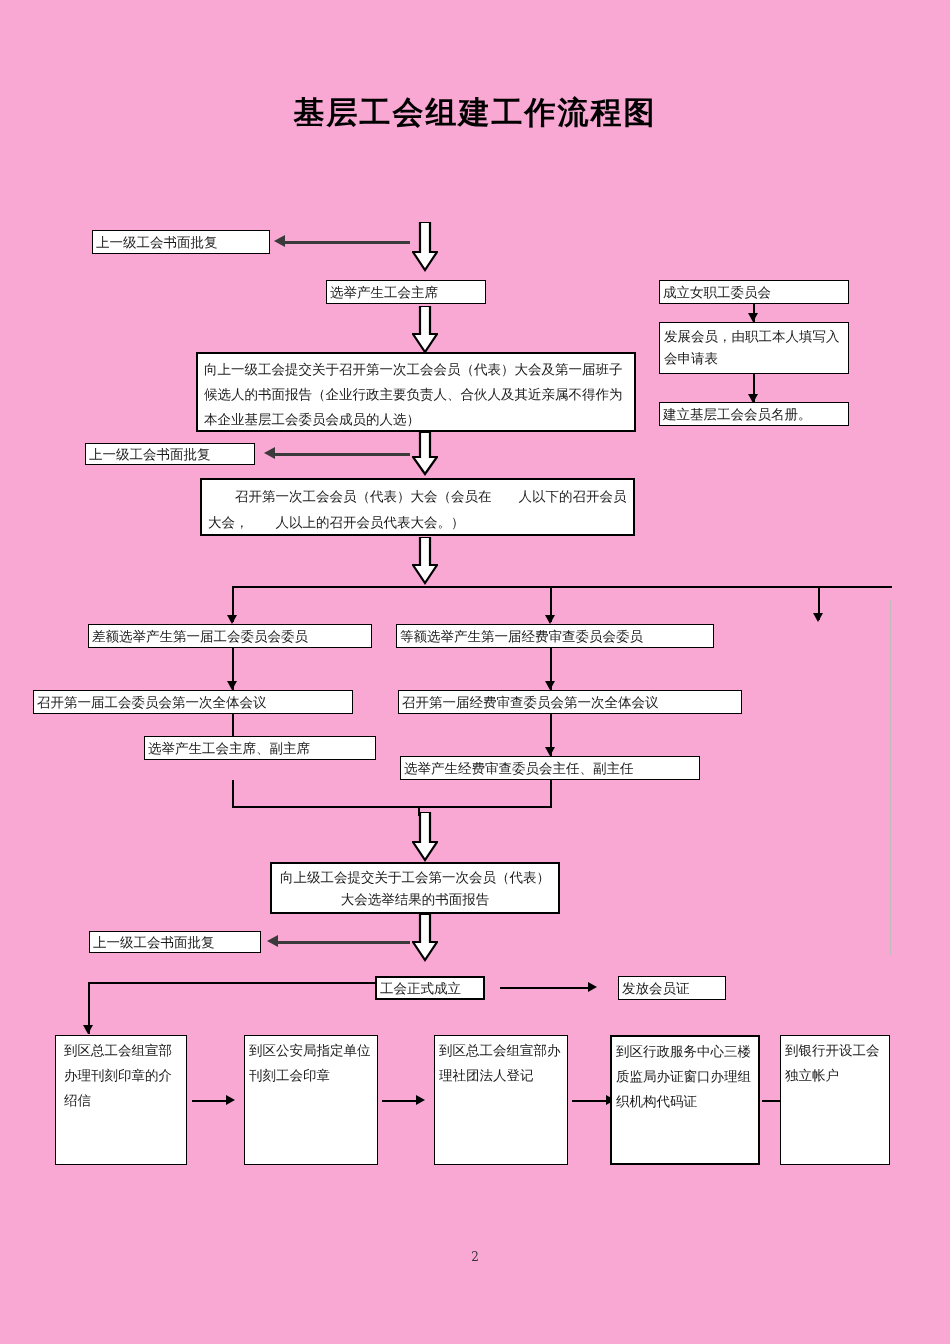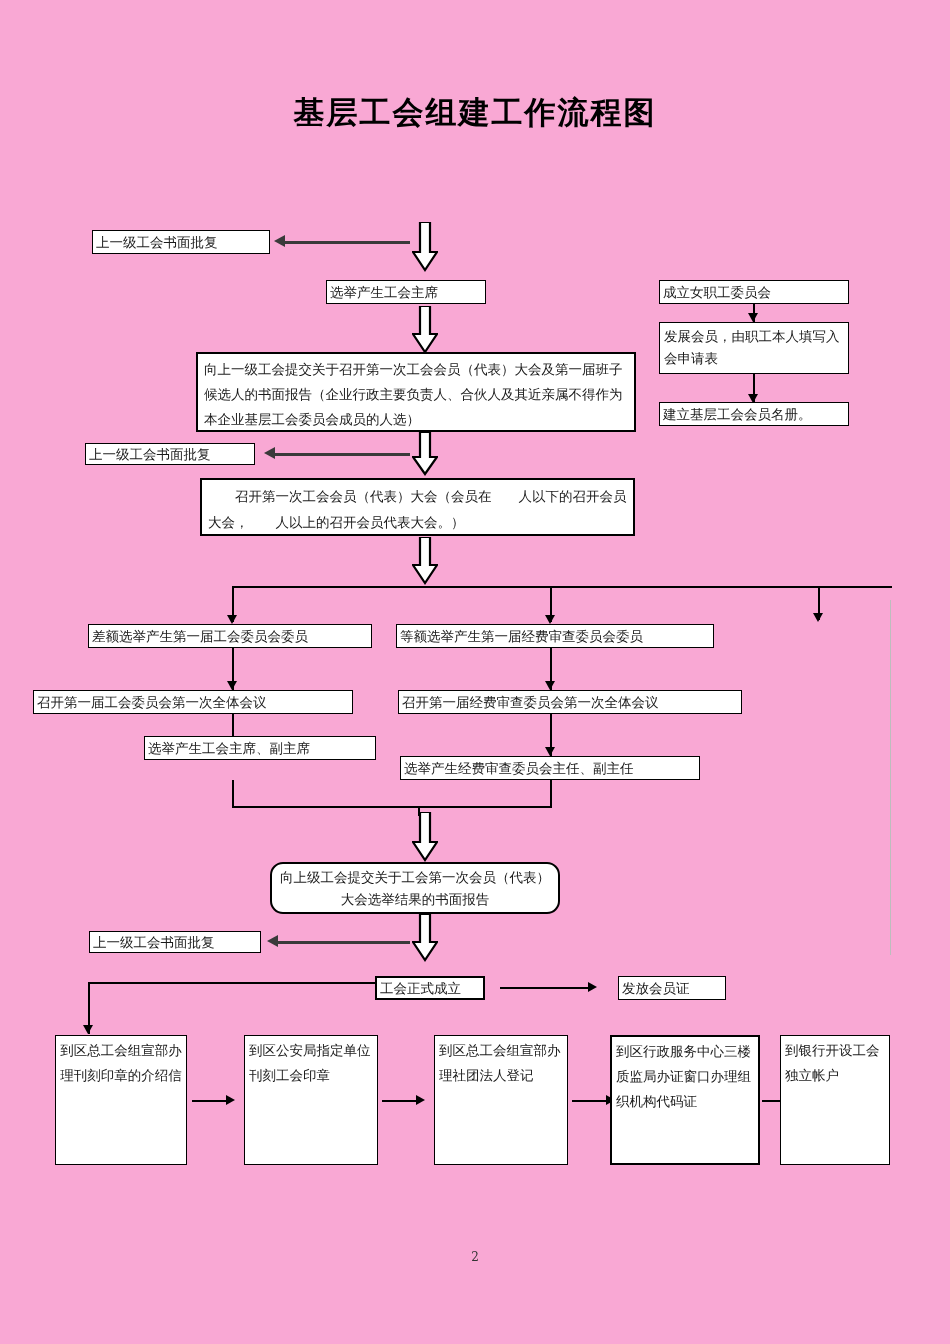--- a/index.html
+++ b/index.html
@@ -229,21 +229,21 @@
   <div class="ln lnv" style="left:550px; top:780px; height:26px;"></div>
   <div class="ln lnh" style="left:232px; top:806px; width:320px;"></div>
   <div class="ln lnv" style="left:418px; top:806px; height:10px;"></div>
 
   <div class="blockarrow" style="left:412px; top:812px;">
     <svg width="26" height="50" viewBox="0 0 26 50">
       <polygon points="8,0 18,0 18,30 25,30 13,48 1,30 8,30" fill="#ffffff" stroke="#000000" stroke-width="2.2"></polygon>
     </svg>
   </div>
 
-  <div class="box thick vtop" style="left:270px; top:862px; width:290px; height:52px; padding:2px 6px; text-align:center;border-radius:13px;">
+  <div class="box thick vtop" style="left:270px; top:862px; width:290px; height:52px; padding:2px 6px; text-align:center;">
     <span>向上级工会提交关于工会第一次会员（代表）大会选举结果的书面报告</span>
   </div>
 
   <div class="blockarrow" style="left:412px; top:914px;">
     <svg width="26" height="48" viewBox="0 0 26 48">
       <polygon points="8,0 18,0 18,28 25,28 13,46 1,28 8,28" fill="#ffffff" stroke="#000000" stroke-width="2.2"></polygon>
     </svg>
   </div>
 
   <div class="shaft" style="left:278px; top:941px; width:132px;"></div>
@@ -259,21 +259,21 @@
   <div class="ln lnh" style="left:500px; top:987px; width:90px;"></div>
   <div class="ah-right" style="left:588px; top:982px;"></div>
   <div class="box vcent" style="left:618px; top:976px; width:108px; height:24px;">
     <span>发放会员证</span>
   </div>
 
   <div class="ln lnh" style="left:88px; top:982px; width:288px;"></div>
   <div class="ln lnv" style="left:88px; top:982px; height:52px;"></div>
   <div class="ah-down" style="left:83px; top:1025px;"></div>
 
-  <div class="box vtop" style="left:55px; top:1035px; width:132px; height:130px; padding:2px 1px; line-height:25px;text-align:center;">
+  <div class="box vtop" style="left:55px; top:1035px; width:132px; height:130px; padding:2px 8px; line-height:25px;">
     <span>到区总工会组宣部办理刊刻印章的介绍信</span>
   </div>
   <div class="ln lnh" style="left:192px; top:1100px; width:36px;"></div>
   <div class="ah-right" style="left:226px; top:1095px;"></div>
 
   <div class="box vtop" style="left:244px; top:1035px; width:134px; height:130px; padding:2px 4px; line-height:25px;">
     <span>到区公安局指定单位刊刻工会印章</span>
   </div>
   <div class="ln lnh" style="left:382px; top:1100px; width:36px;"></div>
   <div class="ah-right" style="left:416px; top:1095px;"></div>

